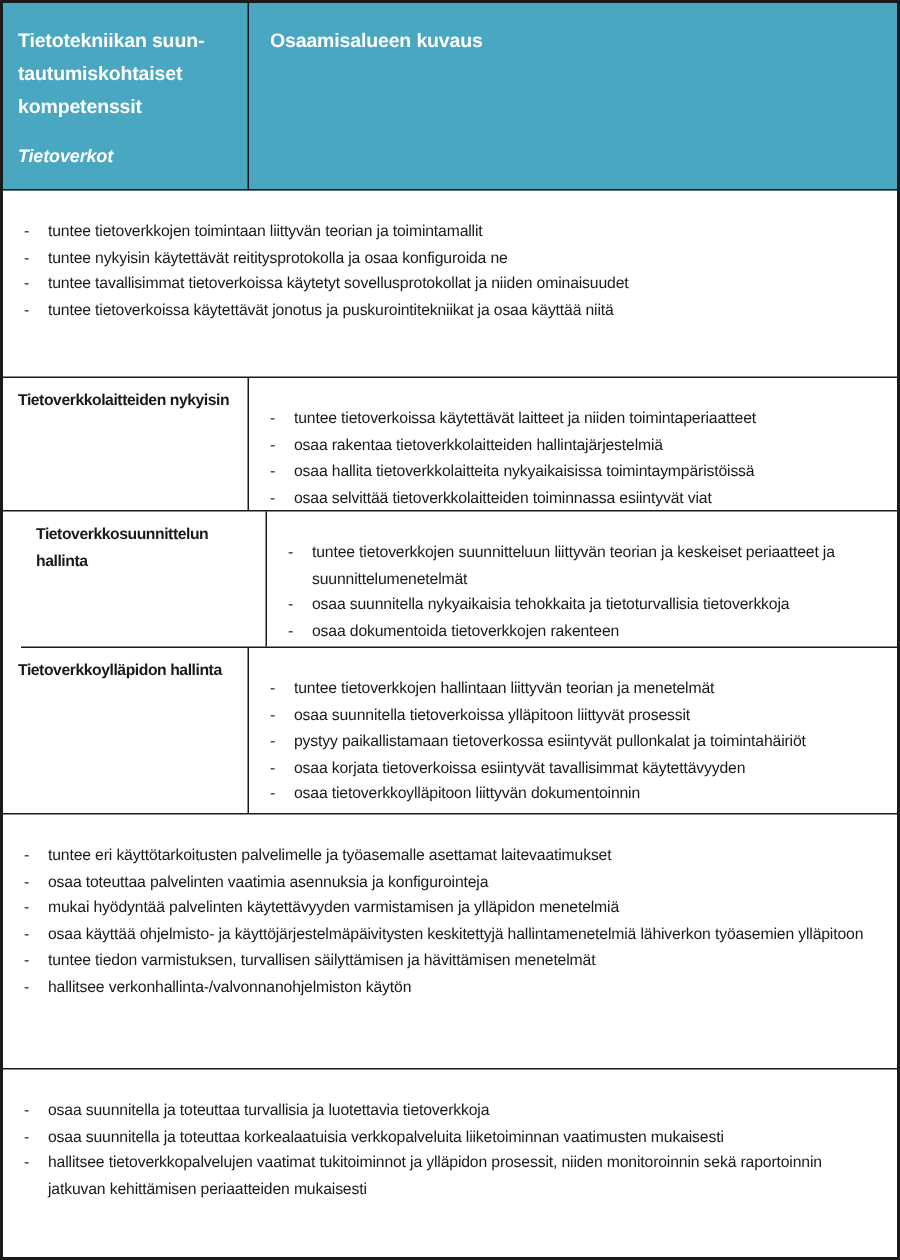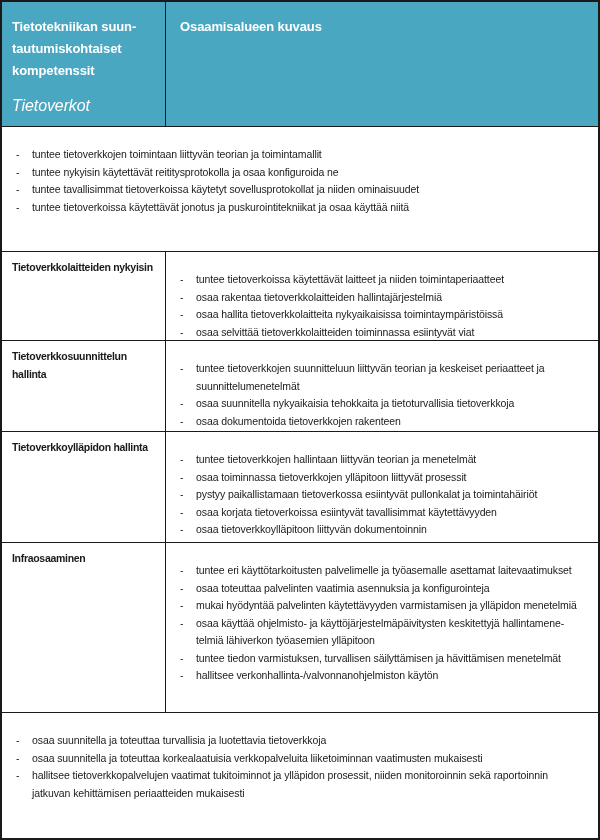--- a/index.html
+++ b/index.html
@@ -47,23 +47,24 @@
   .head-title {
     color: #ffffff;
     font-weight: bold;
     font-size: 13px;
     line-height: 22px;
     letter-spacing: -0.1px;
   }
   .head-subtitle {
     color: #ffffff;
     font-style: italic;
-    font-size: 16px;
+    font-size: 12px;
     margin-top: 15px;
     letter-spacing: -0.1px;
+    font-weight: bold;
   }
   
   .row-heading {
     font-weight: bold;
     font-size: 10.5px;
     letter-spacing: -0.3px;
     line-height: 17.5px;
     color: #1a1a1a;
   }
   .items { }
@@ -137,21 +138,21 @@
               <div class="item">
                 <span class="dash">-</span>
                 <span class="itxt">osaa hallita tietoverkkolaitteita nykyaikaisissa toimintaympäristöissä</span>
               </div>
               <div class="item">
                 <span class="dash">-</span>
                 <span class="itxt">osaa selvittää tietoverkkolaitteiden toiminnassa esiintyvät viat</span>
               </div>
             </div>
           </div>
-        </div><div class="trow" style="min-height: 91px;">
+        </div><div class="trow" style="min-height: 91px; margin-left: 12px;">
           <div class="cell-left">
             <div class="row-heading">Tietoverkkosuunnittelun hallinta</div>
           </div>
           <div class="cell-right">
             <div class="items">
               <div class="item">
                 <span class="dash">-</span>
                 <span class="itxt">tuntee tietoverkkojen suunnitteluun liittyvän teorian ja keskeiset periaatteet ja suunnittelumenetelmät</span>
               </div>
               <div class="item">
@@ -169,40 +170,37 @@
             <div class="row-heading">Tietoverkkoylläpidon hallinta</div>
           </div>
           <div class="cell-right">
             <div class="items">
               <div class="item">
                 <span class="dash">-</span>
                 <span class="itxt">tuntee tietoverkkojen hallintaan liittyvän teorian ja menetelmät</span>
               </div>
               <div class="item">
                 <span class="dash">-</span>
-                <span class="itxt">osaa toiminnassa tietoverkkojen ylläpitoon liittyvät prosessit</span>
+                <span class="itxt">osaa suunnitella tietoverkoissa ylläpitoon liittyvät prosessit</span>
               </div>
               <div class="item">
                 <span class="dash">-</span>
                 <span class="itxt">pystyy paikallistamaan tietoverkossa esiintyvät pullonkalat ja toimintahäiriöt</span>
               </div>
               <div class="item">
                 <span class="dash">-</span>
                 <span class="itxt">osaa korjata tietoverkoissa esiintyvät tavallisimmat käytettävyyden</span>
               </div>
               <div class="item">
                 <span class="dash">-</span>
                 <span class="itxt">osaa tietoverkkoylläpitoon liittyvän dokumentoinnin</span>
               </div>
             </div>
           </div>
         </div><div class="trow" style="min-height: 170px;">
-          <div class="cell-left">
-            <div class="row-heading">Infraosaaminen</div>
-          </div>
           <div class="cell-right">
             <div class="items">
               <div class="item">
                 <span class="dash">-</span>
                 <span class="itxt">tuntee eri käyttötarkoitusten palvelimelle ja työasemalle asettamat laitevaatimuk­set</span>
               </div>
               <div class="item">
                 <span class="dash">-</span>
                 <span class="itxt">osaa toteuttaa palvelinten vaatimia asennuksia ja konfigurointeja</span>
               </div>

